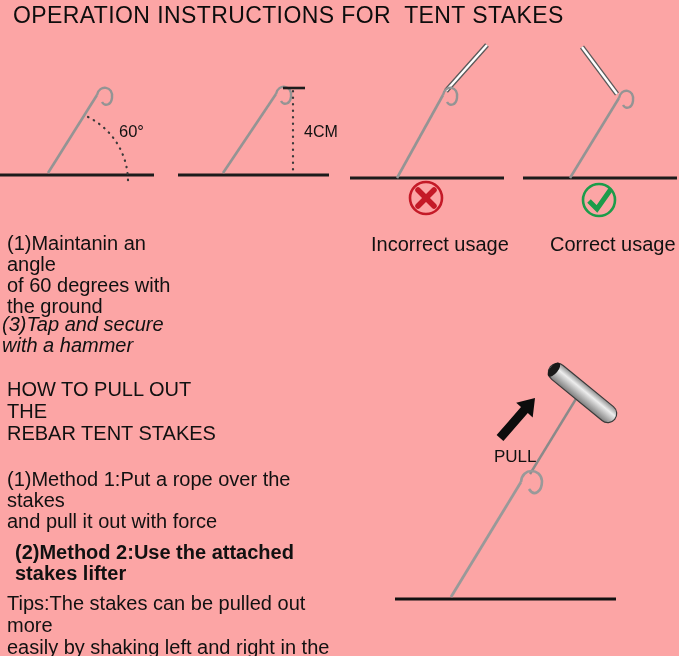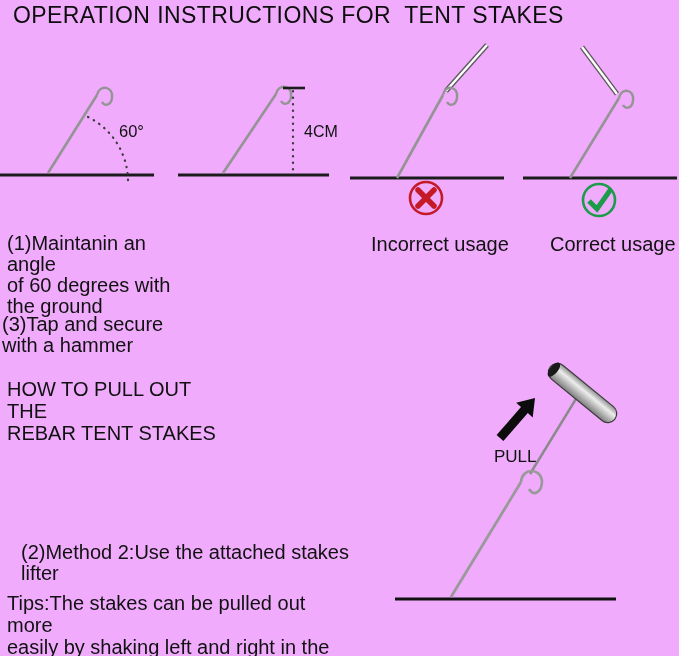--- a/index.html
+++ b/index.html
@@ -1,20 +1,20 @@
 <!DOCTYPE html>
 <html><head>
 <meta charset="utf-8">
 <style>
   html, body { margin: 0; padding: 0; background: #ffffff; }
   .canvas {
     position: relative;
     width: 679px;
     height: 656px;
-    background: #f0abfc;
+    background: #fca5a5;
     overflow: hidden;
     font-family: "Liberation Sans", sans-serif;
     color: #111111;
   }
   .title {
     position: absolute;
     left: 13px;
     top: 2px;
     margin: 0;
     font-size: 23px;
@@ -91,26 +91,28 @@
       </g>
     </g>
   </svg>
 
   <div class="txt" style="left:7px; top:233px; width:172px;">(1)Maintanin an angle
 of 60 degrees with
 the ground</div>
   <div class="txt" style="left:371px; top:234px;">Incorrect usage</div>
   <div class="txt" style="left:550px; top:234px;">Correct usage</div>
 
-  <div class="txt" style="left:2px; top:314px; width:170px;">(3)Tap and secure
+  <div class="txt" style="left:2px; top:314px; width:170px;font-style:italic;">(3)Tap and secure
 with a hammer</div>
 
   <div class="txt sect" style="left:7px; top:378px; width:220px;">HOW TO PULL OUT THE
 REBAR TENT STAKES</div>
-  <div class="txt" style="left:21px; top:542px; width:330px;">(2)Method 2:Use the attached stakes lifter</div>
+  <div class="txt" style="left:7px; top:469px; width:320px;">(1)Method 1:Put a rope over the stakes
+and pull it out with force</div>
+  <div class="txt" style="left:15px; top:542px; width:330px;font-weight:bold;">(2)Method 2:Use the attached stakes lifter</div>
   <div class="txt sect" style="left:7px; top:592px; width:335px;">Tips:The stakes can be pulled out more
 easily by shaking left and right in the process
 of pulling out it</div>
 
   <svg class="diagram pull-diagram" width="299" height="296" viewBox="0 0 299 296">
     <defs>
       <linearGradient id="handleGrad" x1="0" y1="0" x2="0" y2="1">
         <stop offset="0" stop-color="#8f8f8f"></stop>
         <stop offset="0.35" stop-color="#ededed"></stop>
         <stop offset="0.75" stop-color="#a8a8a8"></stop>

